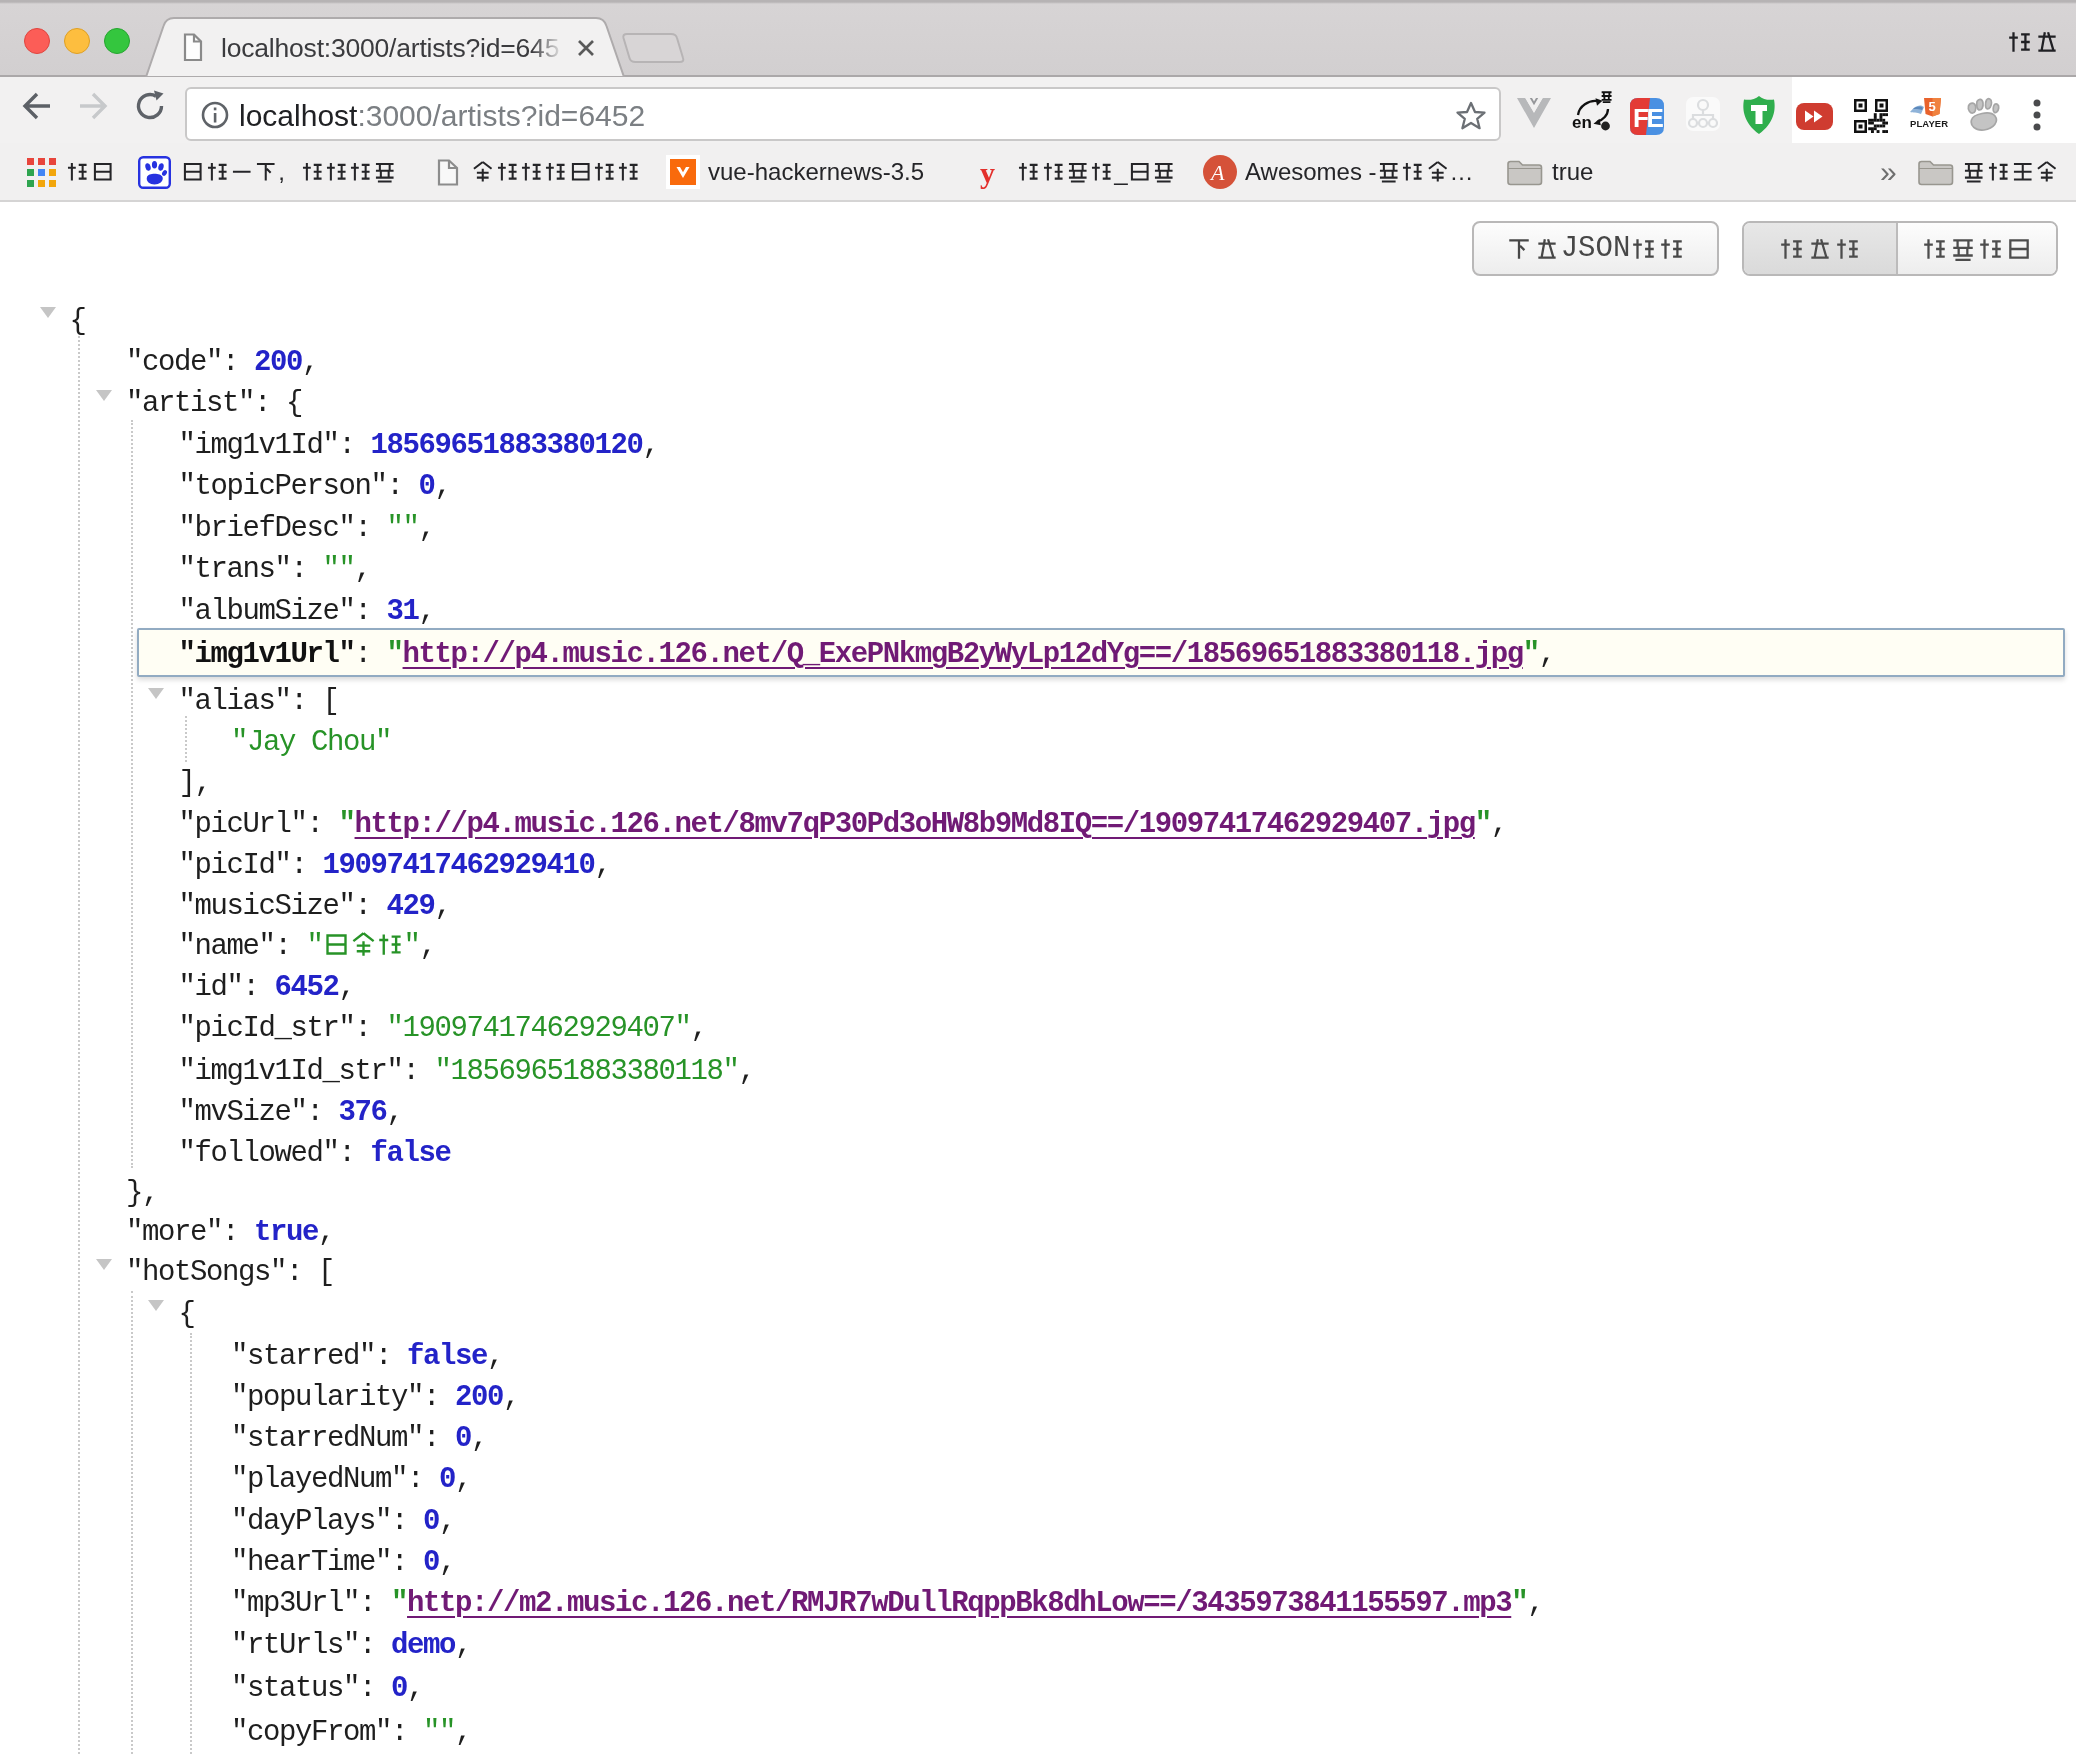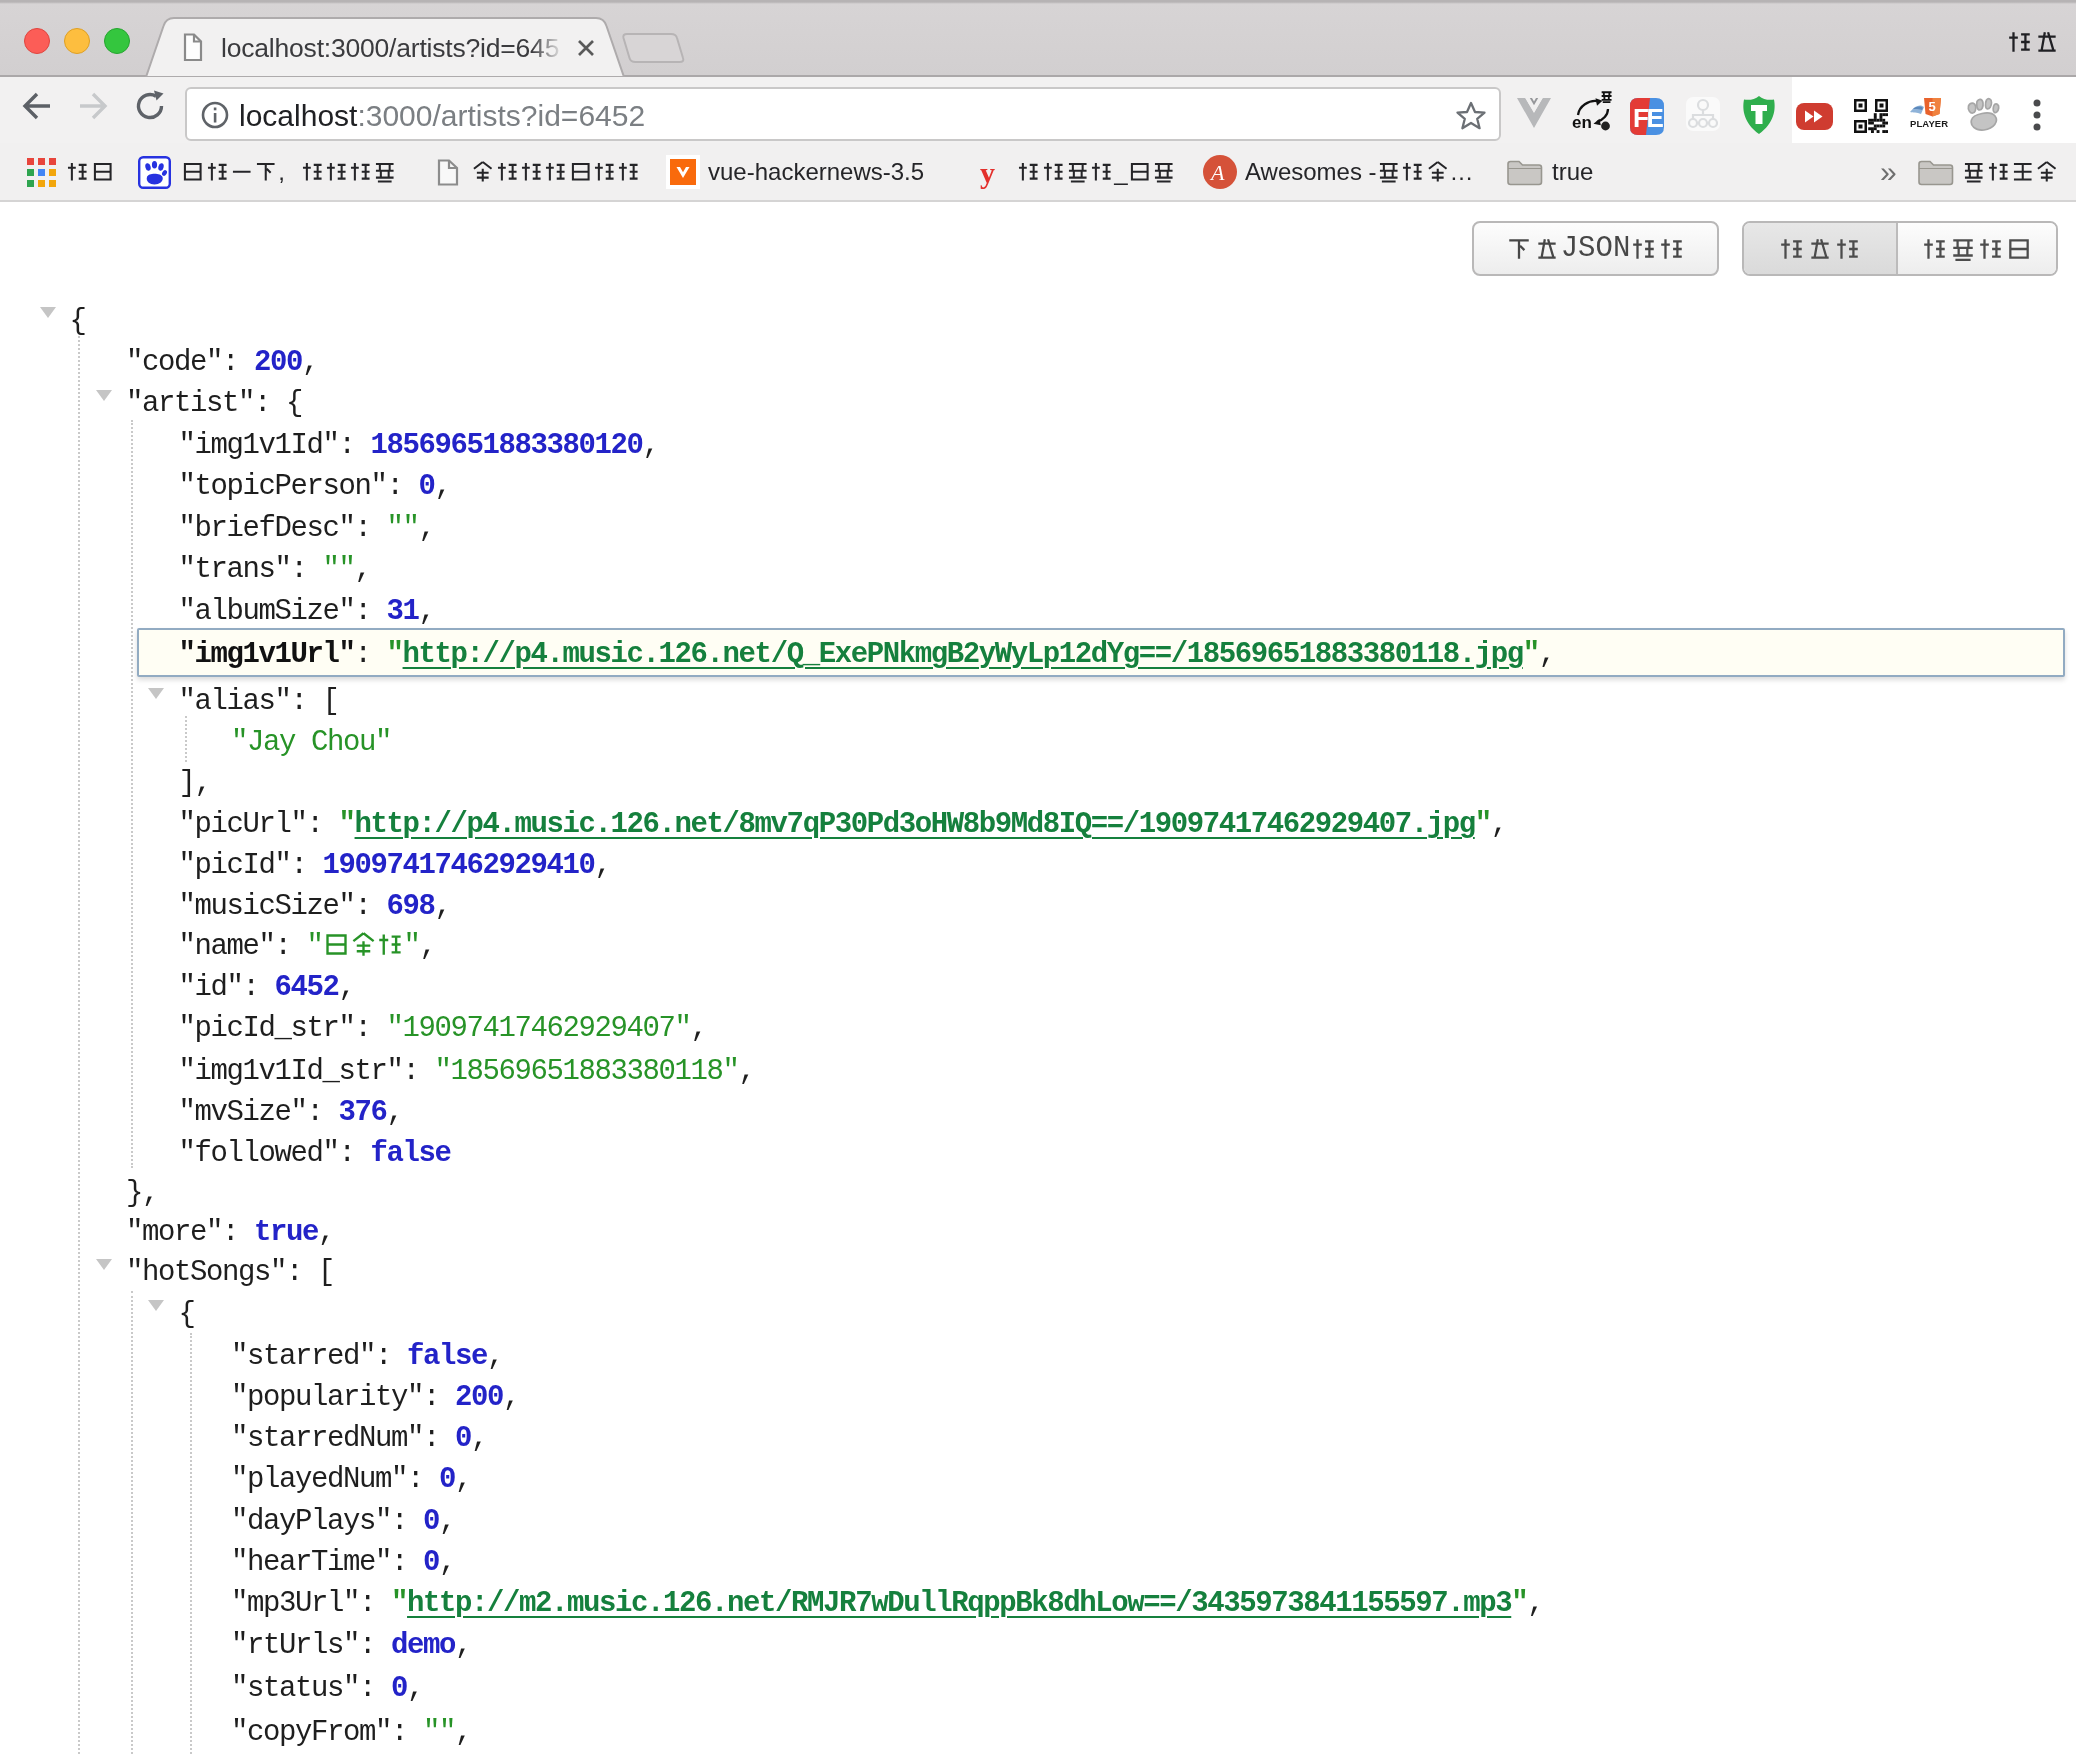--- a/index.html
+++ b/index.html
@@ -25,21 +25,21 @@
 #profile .cj{width:26px;height:26px;margin:0 0.5px;vertical-align:-4px}
 #btn1{position:absolute;left:1472px;top:19px;width:247px;height:55px;border:2px solid #b9b8b8;border-radius:8px;background:linear-gradient(#fdfdfd,#ededed);display:flex;align-items:center;justify-content:center;font-size:29px;color:#474747}
 #seg{position:absolute;left:1742px;top:19px;width:316px;height:55px;border:2px solid #b9b8b8;border-radius:8px;display:flex;overflow:hidden}
 #seg .s1{width:154px;background:linear-gradient(#e7e7e7,#dadada);border-right:2px solid #bcbbbb;display:flex;align-items:center;justify-content:center;font-size:28px;color:#4c4c4c}
 #seg .s2{flex:1;background:linear-gradient(#fdfdfd,#ededed);display:flex;align-items:center;justify-content:center;font-size:28px;color:#4c4c4c}
 #content{position:absolute;left:0;top:202px;width:2076px;height:1552px;background:#fff;font-family:"Liberation Mono",monospace}
 .r{position:absolute;left:0;width:2076px;white-space:pre;font-size:29px;letter-spacing:-1.4px;line-height:42px;height:42px;color:#1e1e1e;z-index:3}
 .r .n{color:#2323c8;font-weight:bold}
 .r .s{color:#279327}
 .r .q{color:#279327;font-weight:bold}
-.r .l{color:#15803d;font-weight:bold;text-decoration:underline;text-decoration-thickness:2px;text-underline-offset:5px}
+.r .l{color:#701a75;font-weight:bold;text-decoration:underline;text-decoration-thickness:2px;text-underline-offset:5px}
 .r .kb{font-weight:bold;color:#111}
 .dot{position:absolute;width:0;border-left:2px dotted #c9c9c9;z-index:1}
 .tri{position:absolute;width:0;height:0;border-left:8px solid transparent;border-right:8px solid transparent;border-top:11.5px solid #c5c5c5;z-index:2}
 #hl{position:absolute;left:137px;top:425.5px;width:1928px;height:49px;background:#fffef4;border:2px solid #92abc2;border-radius:2px;box-shadow:0 3px 5px rgba(0,0,0,.14);z-index:2}
 .ico{position:absolute;top:0}
 </style></head>
 <body>
 <svg width="0" height="0" style="position:absolute">
     <defs>
       <symbol id="v1">
@@ -416,21 +416,21 @@
 <div class="r" style="top:264.3px;padding-left:178.5px">"topicPerson": <span class="n">0</span>,</div>
 <div class="r" style="top:305.79999999999995px;padding-left:178.5px">"briefDesc": <span class="s">""</span>,</div>
 <div class="r" style="top:347.20000000000005px;padding-left:178.5px">"trans": <span class="s">""</span>,</div>
 <div class="r" style="top:389.0px;padding-left:178.5px">"albumSize": <span class="n">31</span>,</div>
 <div class="r" style="top:431.5px;padding-left:178.5px"><span class="kb">"img1v1Url"</span>: <span class="q">"</span><span class="l">http://p4.music.126.net/Q_ExePNkmgB2yWyLp12dYg==/18569651883380118.jpg</span><span class="q">"</span>,</div>
 <div class="r" style="top:479.29999999999995px;padding-left:178.5px">"alias": [</div>
 <div class="r" style="top:520.2px;padding-left:231px"><span class="s">"Jay Chou"</span></div>
 <div class="r" style="top:561.1px;padding-left:178.5px">],</div>
 <div class="r" style="top:602.0px;padding-left:178.5px">"picUrl": <span class="q">"</span><span class="l">http://p4.music.126.net/8mv7qP30Pd3oHW8b9Md8IQ==/19097417462929407.jpg</span><span class="q">"</span>,</div>
 <div class="r" style="top:642.9px;padding-left:178.5px">"picId": <span class="n">19097417462929410</span>,</div>
-<div class="r" style="top:683.8px;padding-left:178.5px">"musicSize": <span class="n">698</span>,</div>
+<div class="r" style="top:683.8px;padding-left:178.5px">"musicSize": <span class="n">429</span>,</div>
 <div class="r" style="top:724.0px;padding-left:178.5px">"name": <span class="s">"</span><span class="s"><svg class="cj cjj" viewBox="0 0 24 24">
           <use href="#v1"></use>
         </svg><svg class="cj cjj" viewBox="0 0 24 24">
           <use href="#v4"></use>
         </svg><svg class="cj cjj" viewBox="0 0 24 24">
           <use href="#v3"></use>
         </svg></span><span class="s">"</span>,</div>
 <div class="r" style="top:764.8px;padding-left:178.5px">"id": <span class="n">6452</span>,</div>
 <div class="r" style="top:805.8px;padding-left:178.5px">"picId_str": <span class="s">"19097417462929407"</span>,</div>
 <div class="r" style="top:848.5px;padding-left:178.5px">"img1v1Id_str": <span class="s">"18569651883380118"</span>,</div>

